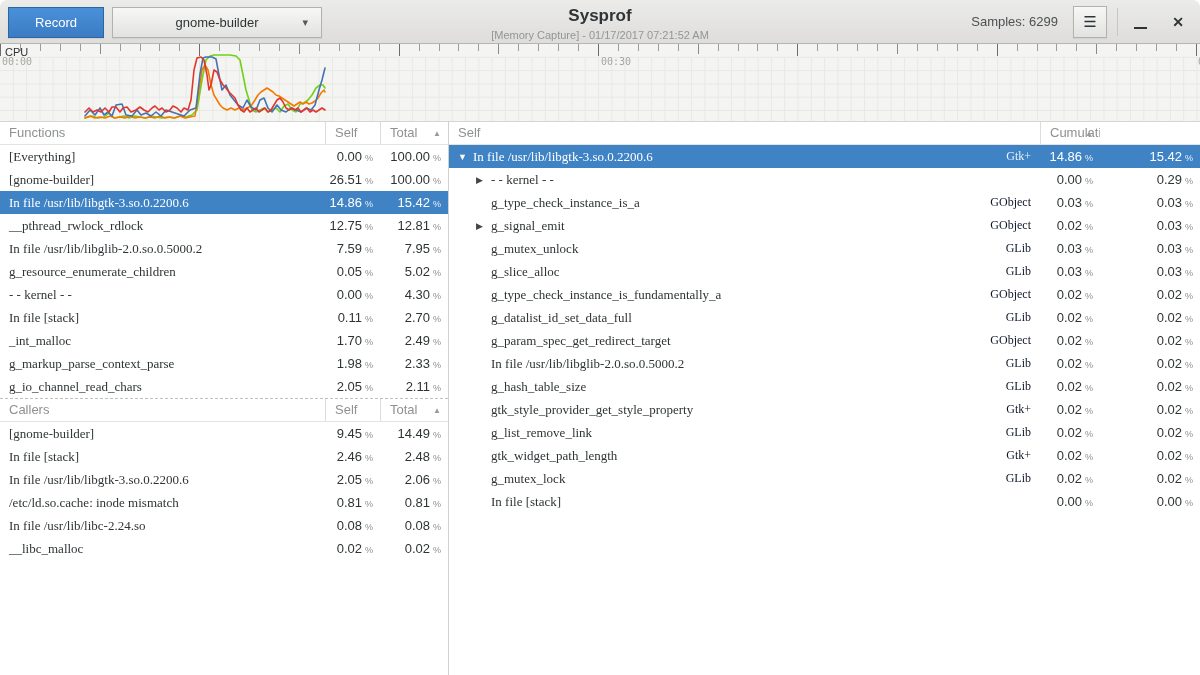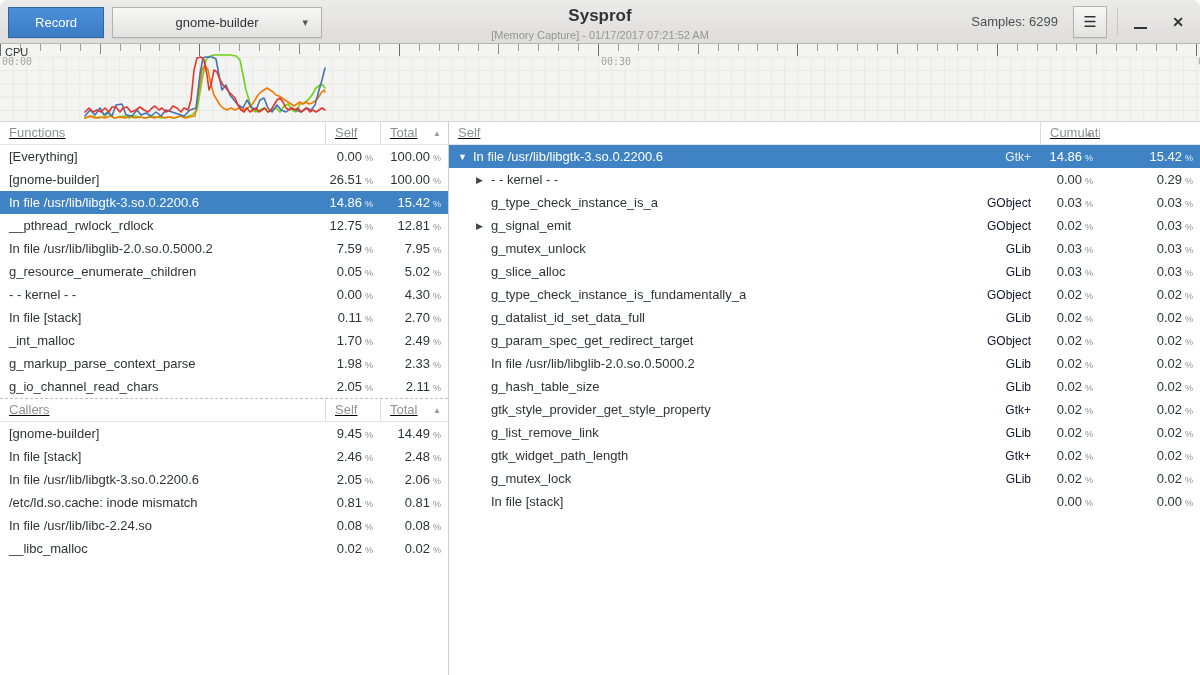--- a/index.html
+++ b/index.html
@@ -46,29 +46,29 @@
   }
   .graph svg { position:absolute; top:0; left:0; }
   .cpu-label { position:absolute; left:5px; top:2px; font-size:11px; color:#2e3436; z-index:3; }
   .time-label { position:absolute; top:12px; font-size:10px; font-family:"DejaVu Sans Mono",monospace; color:#a6a6a3; z-index:3; white-space:nowrap; }
   .t0 { left:2px; } .t30 { left:601px; } .t60 { left:1198px; }
   
   .main { position:absolute; top:122px; left:0; right:0; bottom:0; background:#ffffff; }
   .left-pane { position:absolute; left:0; top:0; bottom:0; width:449px; border-right:1px solid #d0d0cd; background:#fff; }
   .right-pane { position:absolute; left:449px; top:0; bottom:0; right:0; background:#fff; }
   
-  .thead { display:grid; height:23px; background:#ffffff; border-bottom:1px solid #e3e3e1;text-decoration:underline; }
+  .thead { display:grid; height:23px; background:#ffffff; border-bottom:1px solid #e3e3e1; }
   .lgrid { grid-template-columns:1fr 55px 68px; }
   .rgrid { grid-template-columns:1fr 60px 100px; }
   .th { font-size:13px; color:#8e9192; line-height:22px; padding-left:9px; white-space:nowrap; overflow:hidden; position:relative; }
   .th + .th { border-left:1px solid #dcdcda; }
   .sort-arrow { position:absolute; right:7px; top:1px; font-size:8px; color:#9a9a98; }
   
   .trow { display:grid; height:23px; align-items:center; font-size:13px; color:#2e3436; background:#fff; }
-  .c-name { padding-left:9px; white-space:nowrap; overflow:hidden; display:flex; align-items:center; }
+  .c-name { padding-left:9px; white-space:nowrap; overflow:hidden; display:flex; align-items:center;font-family:Liberation Serif, serif; }
   .c-num { text-align:right; padding-right:7px; white-space:nowrap; }
   .pct { font-size:9px; color:#8d8d8b; margin-left:3px; }
   .trow.sel { background:#3f83c5; color:#ffffff; }
   .trow.sel .pct, .trow.sel .category { color:#eaf1f8; }
   .undershoot { border-bottom:1px dashed #bfbfbc; }
   
   .expander { width:15px; flex:0 0 15px; font-size:9px; color:#40464a; text-align:left; }
   .trow.sel .expander { color:#ffffff; }
   .lvl1 { padding-left:27px; }
   .category { margin-left:auto; padding-right:9px; font-size:12px; color:#0f172a; }

